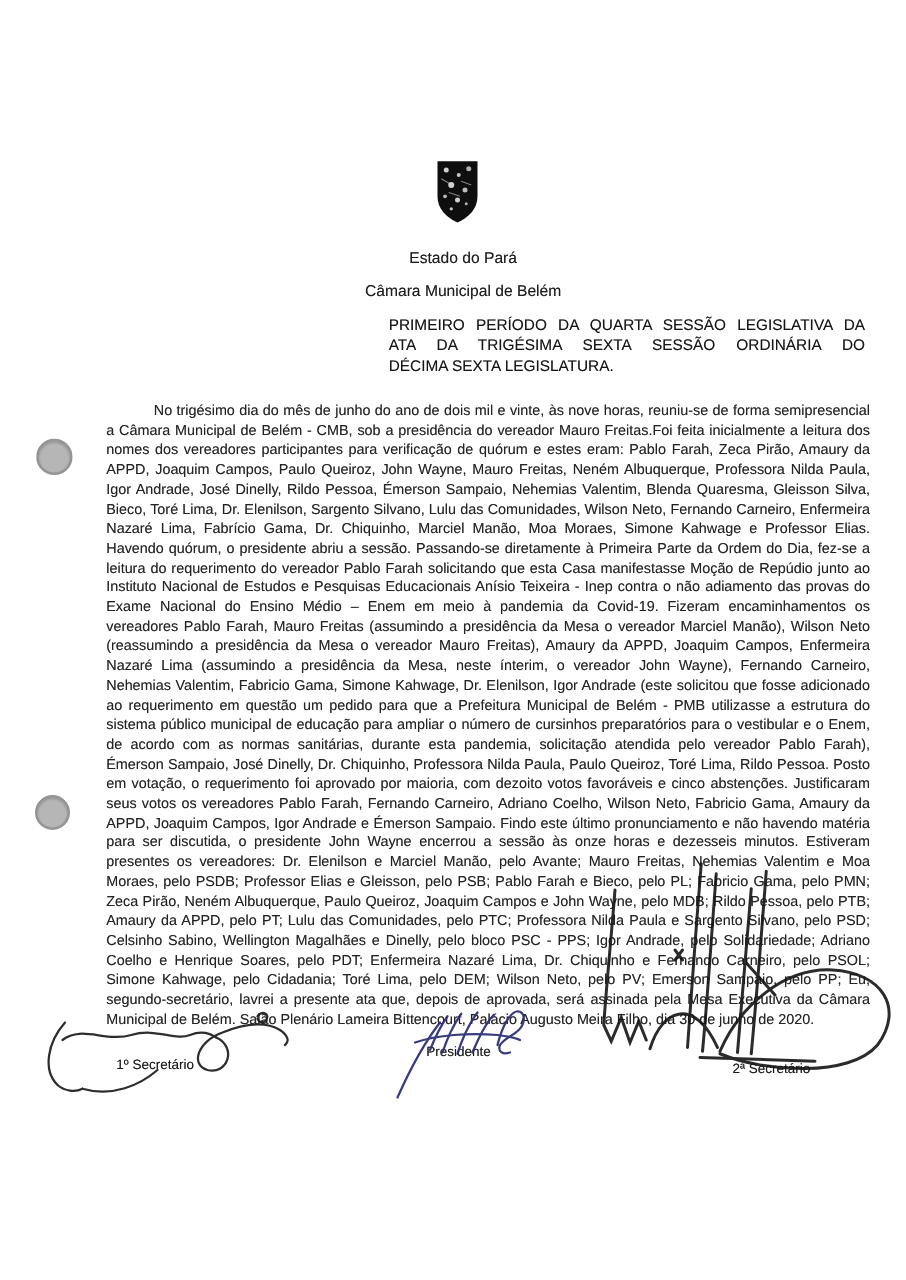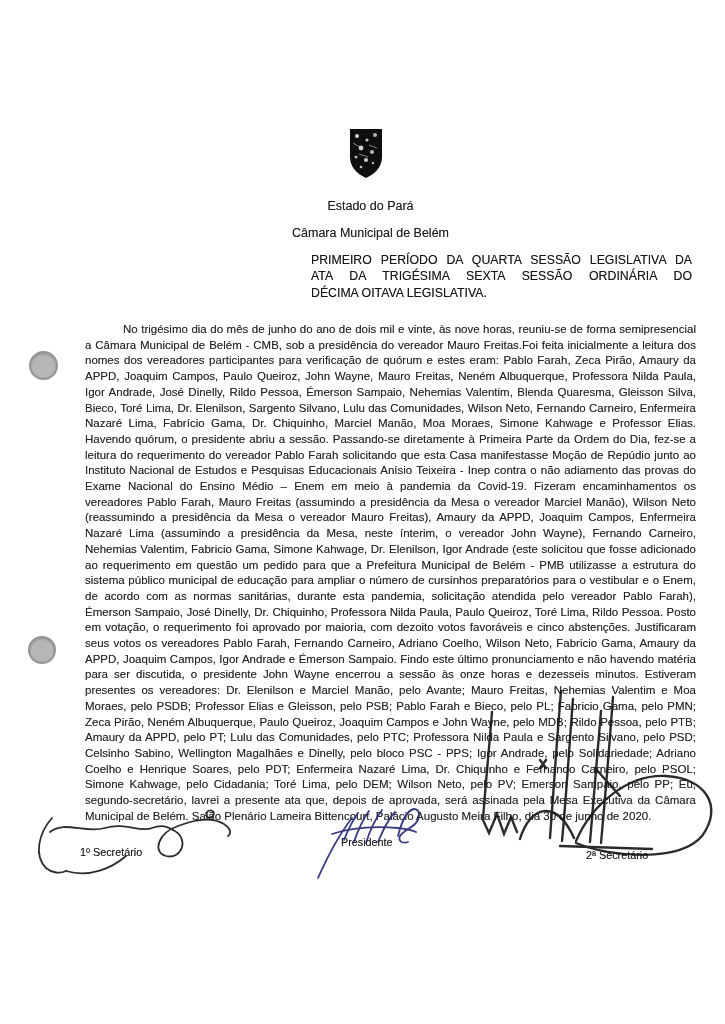--- a/index.html
+++ b/index.html
@@ -41,21 +41,21 @@
     background: #b6b6b6; border: 2.5px solid #949494;
     box-shadow: inset 0 1px 2px rgba(0,0,0,.22);
     filter: blur(.3px);
   }
   .hole-1 { left: 29px; top: 351px; width: 25px; height: 25px; }
   .hole-2 { left: 28px; top: 636px; width: 24px; height: 24px; }
   .sig-label {
     position: absolute; font-size: 10.8px; color: #1a1a1a;
     text-shadow: 0 0 0.5px rgba(50,50,50,.55);
   }
-  .sig-label-1 { left: 80px;  top: 846px; }
+  .sig-label-1 { left: 93px;  top: 846px; }
   .sig-label-2 { left: 341px; top: 836px; }
   .sig-label-3 { left: 586px; top: 849px; }
   .sig-overlay {
     position: absolute; left: 0; top: 0;
     pointer-events: none;
   }
 </style>
 </head>
 <body>
 
@@ -77,21 +77,21 @@
     <circle cx="14" cy="40" r="1.3" fill="#f2f2f2" opacity=".8"></circle>
     <path d="M6 16 l7 4 M22 18 l8 3 M12 27 l9 3" stroke="#cfcfcf" stroke-width="1" opacity=".6"></path>
   </svg>
 
   <div class="hdr-line hdr-state">Estado do Pará</div>
   <div class="hdr-line hdr-inst">Câmara Municipal de Belém</div>
 
   <div class="title-block">
     <div class="title-line just">PRIMEIRO PERÍODO DA QUARTA SESSÃO LEGISLATIVA DA</div>
     <div class="title-line just">ATA DA TRIGÉSIMA SEXTA SESSÃO ORDINÁRIA DO</div>
-    <div class="title-line">DÉCIMA OITAVA LEGISLATIVA.</div>
+    <div class="title-line">DÉCIMA SEXTA LEGISLATURA.</div>
   </div>
 
   <div class="body-text">No trigésimo dia do mês de junho do ano de dois mil e vinte, às nove horas, reuniu-se de forma semipresencial a Câmara Municipal de Belém - CMB, sob a presidência do vereador Mauro Freitas.Foi feita inicialmente a leitura dos nomes dos vereadores participantes para verificação de quórum e estes eram: Pablo Farah, Zeca Pirão, Amaury da APPD, Joaquim Campos, Paulo Queiroz, John Wayne, Mauro Freitas, Neném Albuquerque, Professora Nilda Paula, Igor Andrade, José Dinelly, Rildo Pessoa, Émerson Sampaio, Nehemias Valentim, Blenda Quaresma, Gleisson Silva, Bieco, Toré Lima, Dr. Elenilson, Sargento Silvano, Lulu das Comunidades, Wilson Neto, Fernando Carneiro, Enfermeira Nazaré Lima, Fabrício Gama, Dr. Chiquinho, Marciel Manão, Moa Moraes, Simone Kahwage e Professor Elias. Havendo quórum, o presidente abriu a sessão. Passando-se diretamente à Primeira Parte da Ordem do Dia, fez-se a leitura do requerimento do vereador Pablo Farah solicitando que esta Casa manifestasse Moção de Repúdio junto ao Instituto Nacional de Estudos e Pesquisas Educacionais Anísio Teixeira - Inep contra o não adiamento das provas do Exame Nacional do Ensino Médio – Enem em meio à pandemia da Covid-19. Fizeram encaminhamentos os vereadores Pablo Farah, Mauro Freitas (assumindo a presidência da Mesa o vereador Marciel Manão), Wilson Neto (reassumindo a presidência da Mesa o vereador Mauro Freitas), Amaury da APPD, Joaquim Campos, Enfermeira Nazaré Lima (assumindo a presidência da Mesa, neste ínterim, o vereador John Wayne), Fernando Carneiro, Nehemias Valentim, Fabricio Gama, Simone Kahwage, Dr. Elenilson, Igor Andrade (este solicitou que fosse adicionado ao requerimento em questão um pedido para que a Prefeitura Municipal de Belém - PMB utilizasse a estrutura do sistema público municipal de educação para ampliar o número de cursinhos preparatórios para o vestibular e o Enem, de acordo com as normas sanitárias, durante esta pandemia, solicitação atendida pelo vereador Pablo Farah), Émerson Sampaio, José Dinelly, Dr. Chiquinho, Professora Nilda Paula, Paulo Queiroz, Toré Lima, Rildo Pessoa. Posto em votação, o requerimento foi aprovado por maioria, com dezoito votos favoráveis e cinco abstenções. Justificaram seus votos os vereadores Pablo Farah, Fernando Carneiro, Adriano Coelho, Wilson Neto, Fabricio Gama, Amaury da APPD, Joaquim Campos, Igor Andrade e Émerson Sampaio. Findo este último pronunciamento e não havendo matéria para ser discutida, o presidente John Wayne encerrou a sessão às onze horas e dezesseis minutos. Estiveram presentes os vereadores: Dr. Elenilson e Marciel Manão, pelo Avante; Mauro Freitas, Nehemias Valentim e Moa Moraes, pelo PSDB; Professor Elias e Gleisson, pelo PSB; Pablo Farah e Bieco, pelo PL; Fabricio Gama, pelo PMN; Zeca Pirão, Neném Albuquerque, Paulo Queiroz, Joaquim Campos e John Wayne, pelo MDB; Rildo Pessoa, pelo PTB; Amaury da APPD, pelo PT; Lulu das Comunidades, pelo PTC; Professora Nilda Paula e Sargento Silvano, pelo PSD; Celsinho Sabino, Wellington Magalhães e Dinelly, pelo bloco PSC - PPS; Igor Andrade, pelo Solidariedade; Adriano Coelho e Henrique Soares, pelo PDT; Enfermeira Nazaré Lima, Dr. Chiquinho e Fernando Carneiro, pelo PSOL; Simone Kahwage, pelo Cidadania; Toré Lima, pelo DEM; Wilson Neto, pelo PV; Emerson Sampaio, pelo PP; Eu, segundo-secretário, lavrei a presente ata que, depois de aprovada, será assinada pela Mesa Executiva da Câmara Municipal de Belém. Salão Plenário Lameira Bittencourt, Palácio Augusto Meira Filho, dia 30 de junho de 2020.</div>
 
   <div class="sig-label sig-label-1">1º Secretário</div>
   <div class="sig-label sig-label-2">Presidente</div>
   <div class="sig-label sig-label-3">2ª Secretário</div>
 
   <svg class="sig-overlay" width="725" height="1024" viewBox="0 0 725 1024">
 

